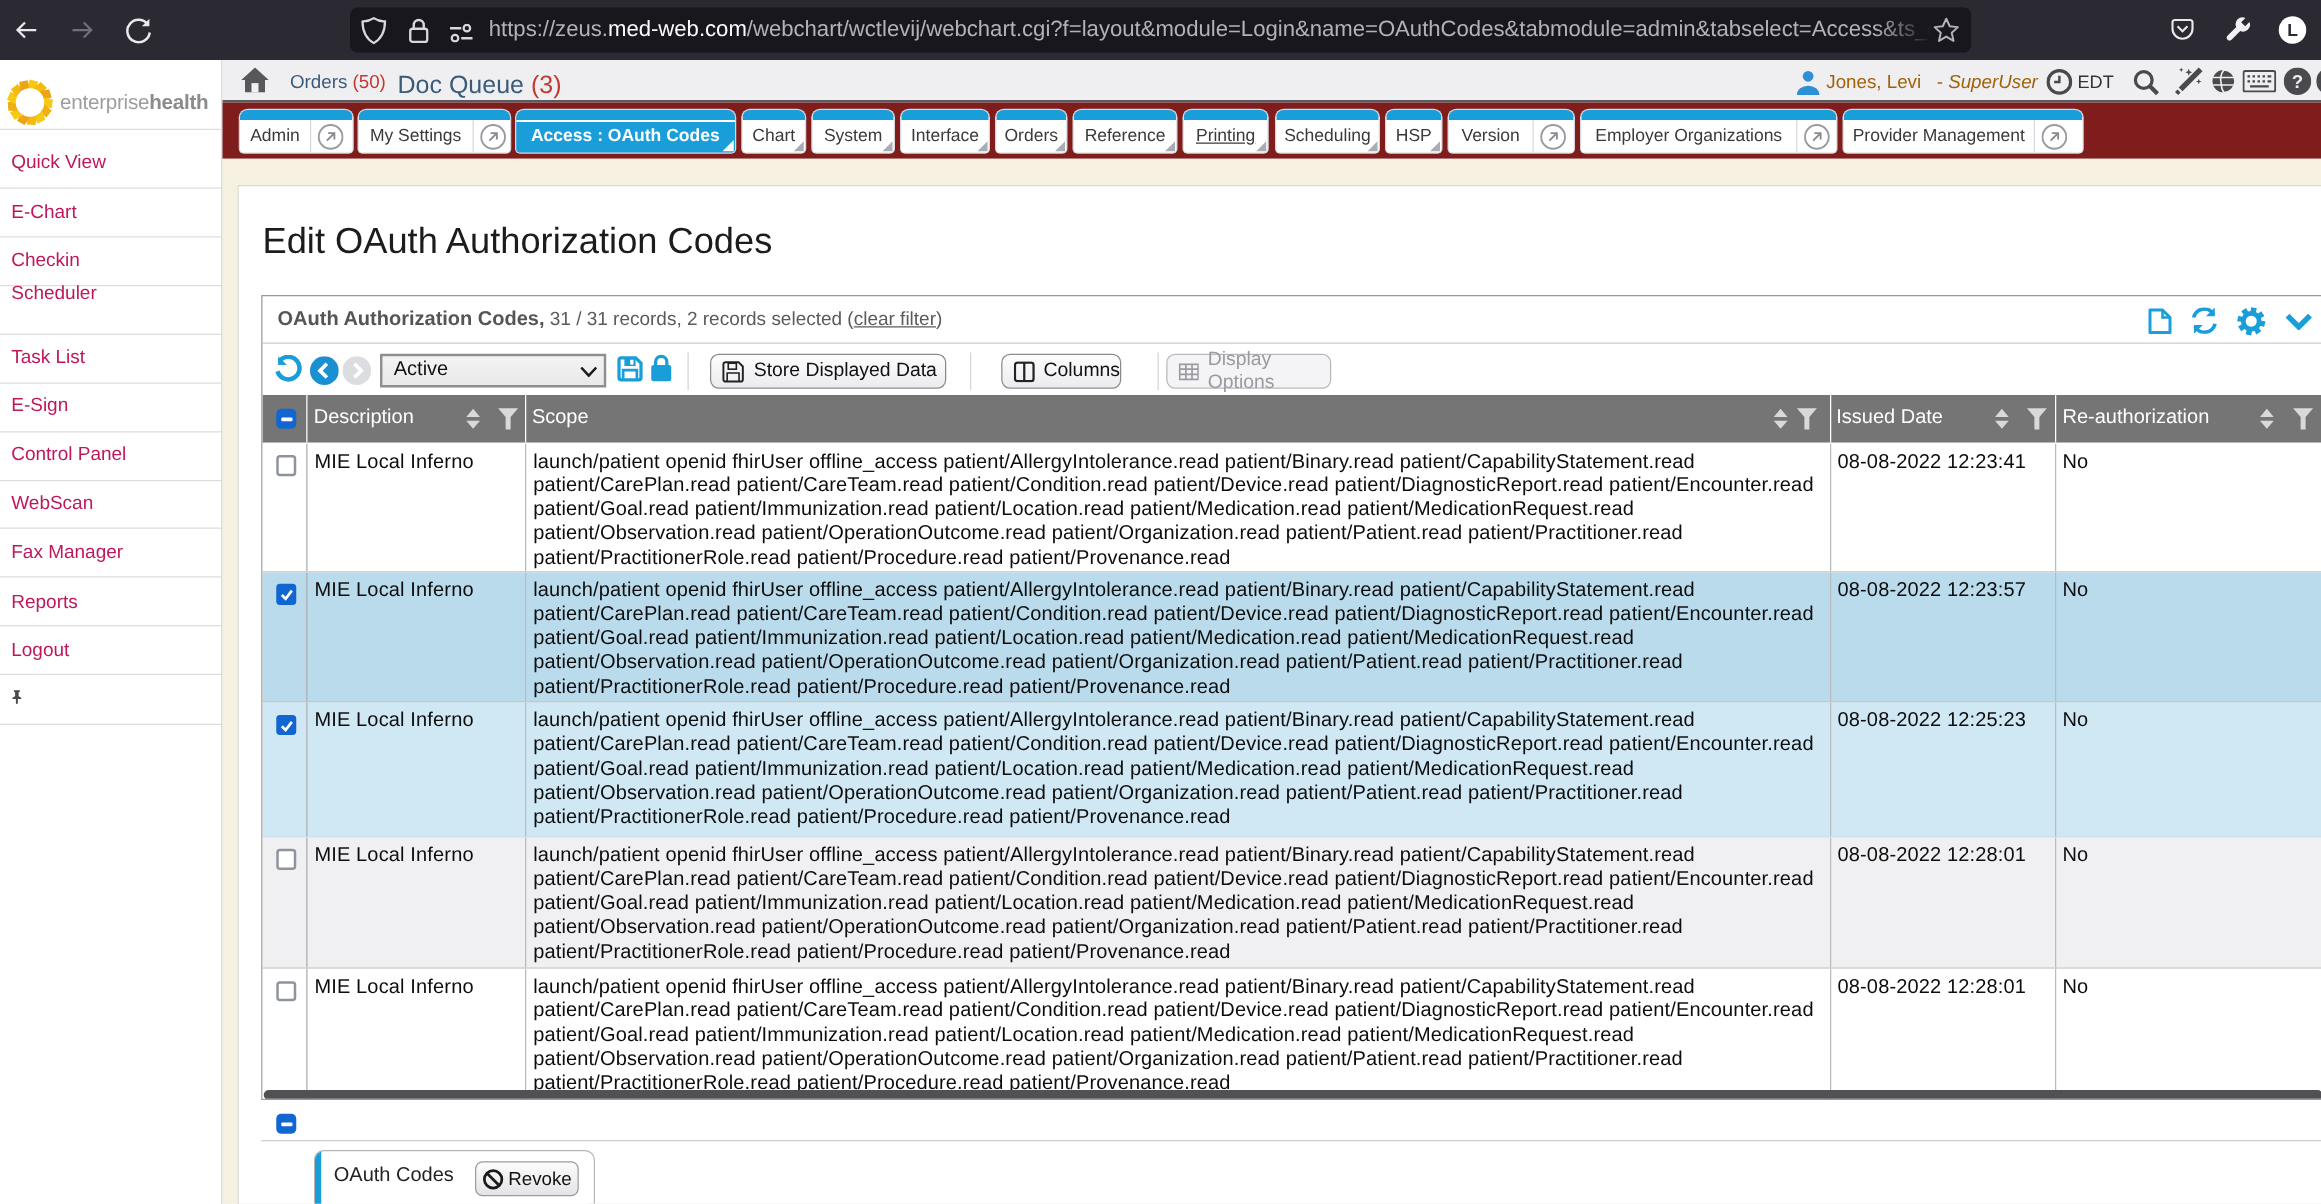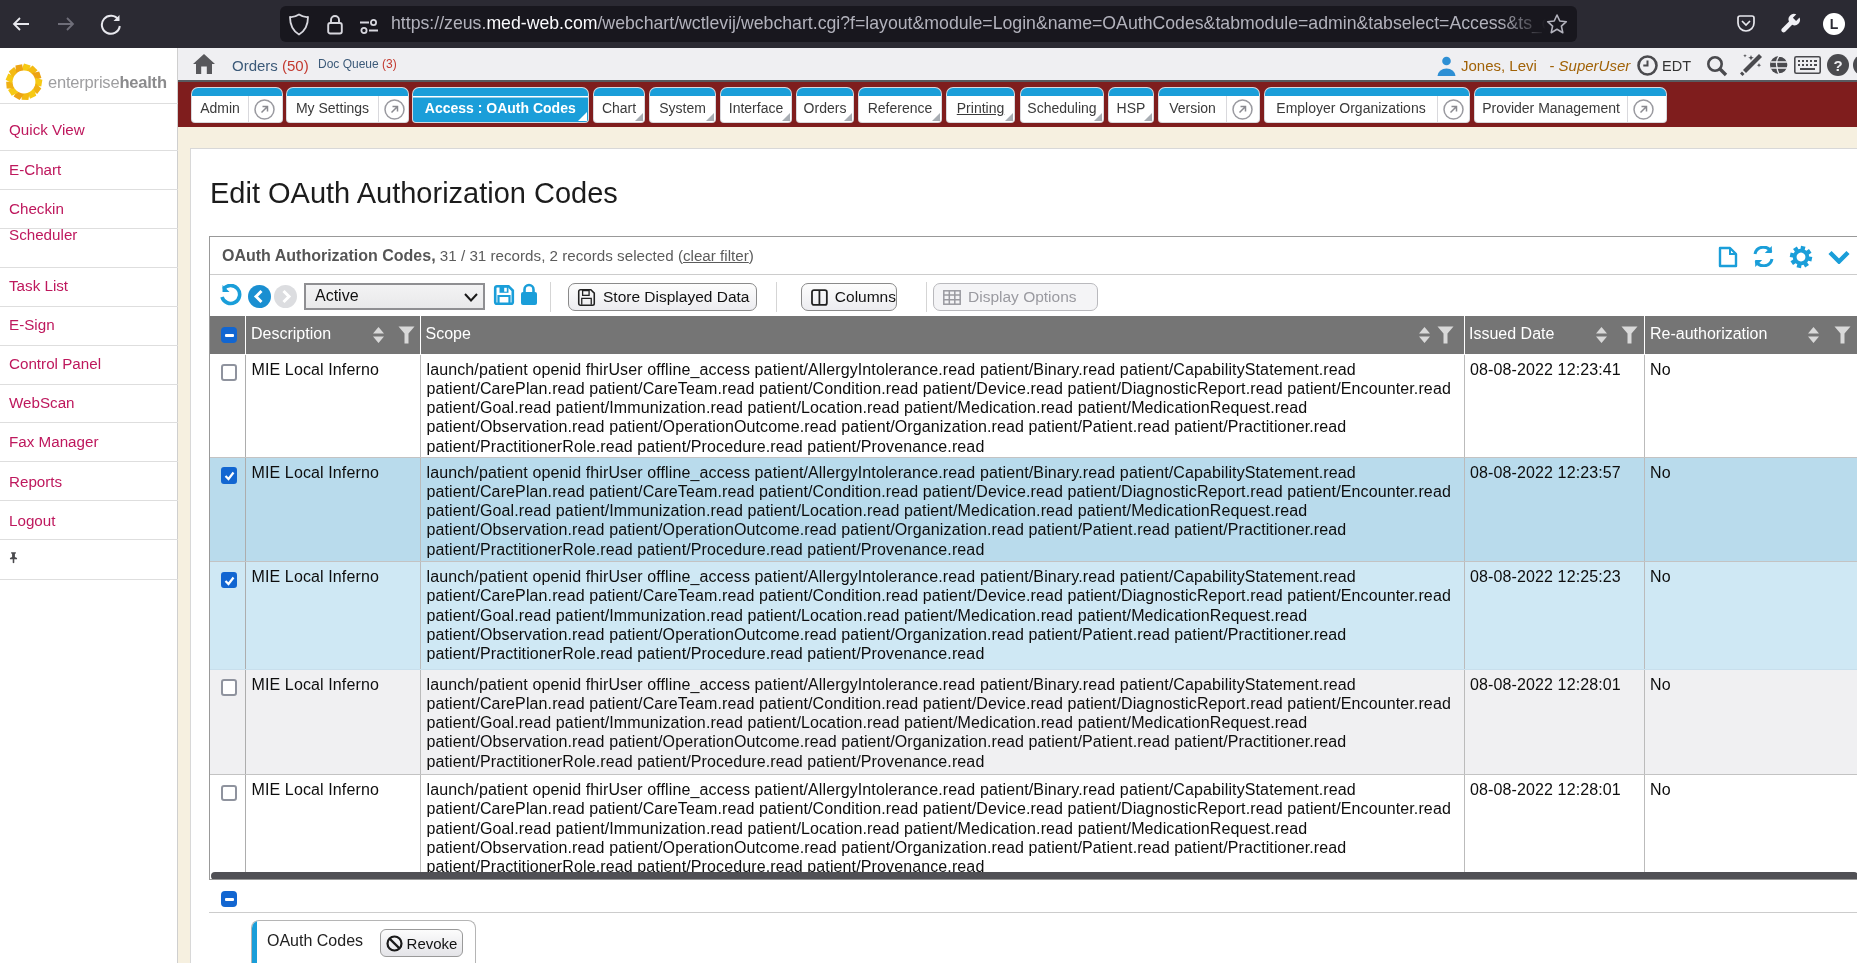--- a/index.html
+++ b/index.html
@@ -145,21 +145,21 @@
       <path d="M4 1 h6 v1.5 l-1.2 .5 v4 l2.7 1.5 v1.5 H8 v4.5 L7 15 L6 14.5 V10 H2.5 V8.5 L5.2 7 V3 L4 2.5 Z" fill="#4a4a4e"></path>
     </svg>
   </div>
 
 <div id="topbar">
   <svg class="abs" style="left:15px;top:6px" width="22" height="20" viewBox="0 0 22 20">
     <path d="M11 0 L22 10 H19 V20 H3 V10 H0 Z" fill="#58585c"></path>
       <rect x="8.2" y="12.5" width="5.6" height="7.5" fill="#efeff2"></rect>
     </svg>
   <div class="abs" style="left:54px;top:9px;font-size:15px;color:#3c5a79;">Orders <span style="color:#c3392f">(50)</span></div>
-  <div class="abs" style="left:140px;top:9px;font-size:12px;color:#3c5a79;">Doc Queue <span style="color:#c3392f">(3)</span></div>
+  <div class="abs" style="left:140px;top:9px;font-size:20px;color:#3c5a79;">Doc Queue <span style="color:#c3392f">(3)</span></div>
   <svg class="abs" style="left:1258px;top:7px" width="21" height="21" viewBox="0 0 21 21">
     <circle cx="10.5" cy="6" r="4.3" fill="#2e8fd4"></circle>
     <path d="M1.5 21 a9 7.5 0 0 1 18 0 z" fill="#2e8fd4"></path>
     </svg>
   <div class="abs" style="left:1283px;top:9px;font-size:15px;color:#a16207;">Jones, Levi&nbsp;&nbsp; - <i>SuperUser</i></div>
   <svg class="abs" style="left:1459px;top:7px" width="21" height="21" viewBox="0 0 21 21">
     <circle cx="10.5" cy="10.5" r="9" stroke="#4a4a4e" stroke-width="2.6" fill="none"></circle>
     <path d="M10.5 5.5 V10.5 H6.3" stroke="#4a4a4e" stroke-width="2" fill="none"></path>
     </svg>
   <div class="abs" style="left:1484px;top:10px;font-size:14.5px;color:#333;">EDT</div>
@@ -300,21 +300,21 @@
           <path d="M2 4 a2 2 0 0 1 2-2 h12 l4 4 v12 a2 2 0 0 1 -2 2 h-14 a2 2 0 0 1 -2 -2 z" fill="none" stroke="#222" stroke-width="1.8"></path>
           <rect x="6.5" y="3" width="7.5" height="5.5" fill="none" stroke="#222" stroke-width="1.5"></rect>
           <path d="M5.5 19.5 v-7.5 h11 v7.5" fill="none" stroke="#222" stroke-width="1.5"></path>
         </svg>Store Displayed Data</div>
       <div class="tbdiv" style="left:566px"></div>
       <div class="btn" style="left:591px;width:96px;padding-left:9px;gap:7px;"><svg width="17" height="17" viewBox="0 0 17 17">
           <rect x="1" y="1" width="15" height="15" rx="2" stroke="#222" stroke-width="1.8" fill="none"></rect>
           <path d="M8.5 1 V16" stroke="#222" stroke-width="1.8"></path>
         </svg>Columns</div>
       <div class="tbdiv" style="left:716px"></div>
-      <div class="btn" style="left:723px;width:165px;padding-left:9px;gap:7px;color:#9a9aa0;border-color:#b9b9bd;background:#f4f4f6;"><svg width="18" height="15" viewBox="0 0 18 15">
+      <div class="btn" style="left:723px;width:132px;padding-left:9px;gap:7px;color:#9a9aa0;border-color:#b9b9bd;background:#f4f4f6;"><svg width="18" height="15" viewBox="0 0 18 15">
           <rect x="0.8" y="0.8" width="16.4" height="13.4" stroke="#9a9aa0" stroke-width="1.5" fill="none"></rect>
           <path d="M0.8 5 H17.2 M0.8 9.7 H17.2 M6.3 0.8 V14.2 M11.8 0.8 V14.2" stroke="#9a9aa0" stroke-width="1.5"></path>
         </svg>Display Options</div>
     </div>
   <div id="thead">
       <div class="bluesq" style="left:11px;top:11px;">
         <i></i>
       </div>
       <div class="hsep" style="left:35px"></div>
       <div class="abs" style="left:41px;top:9px;">Description</div>

